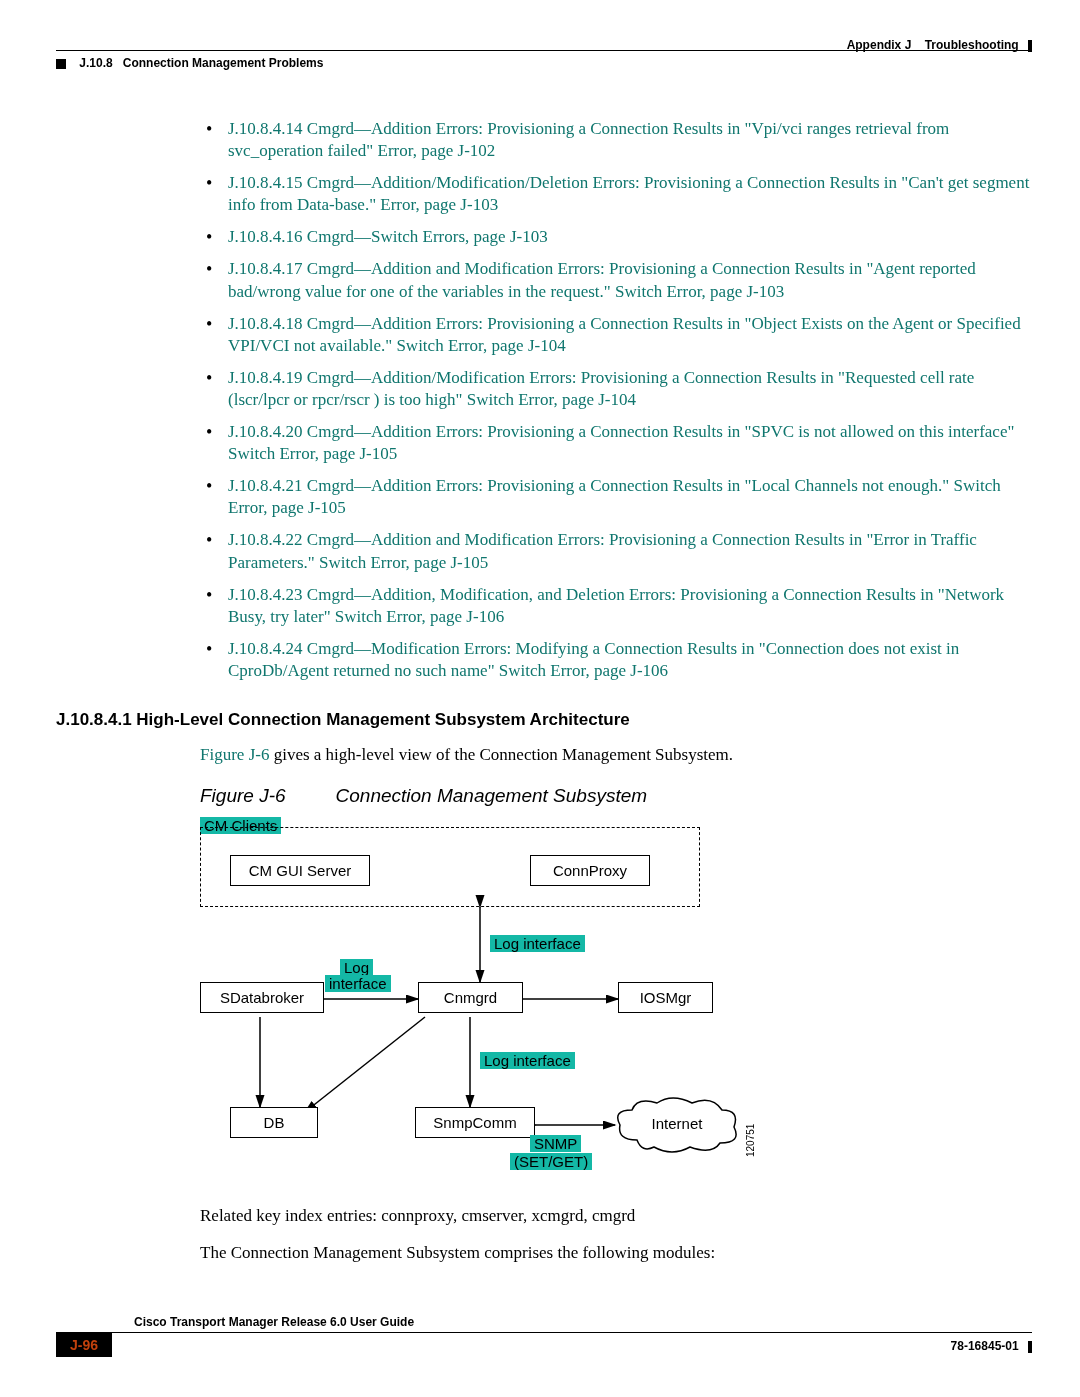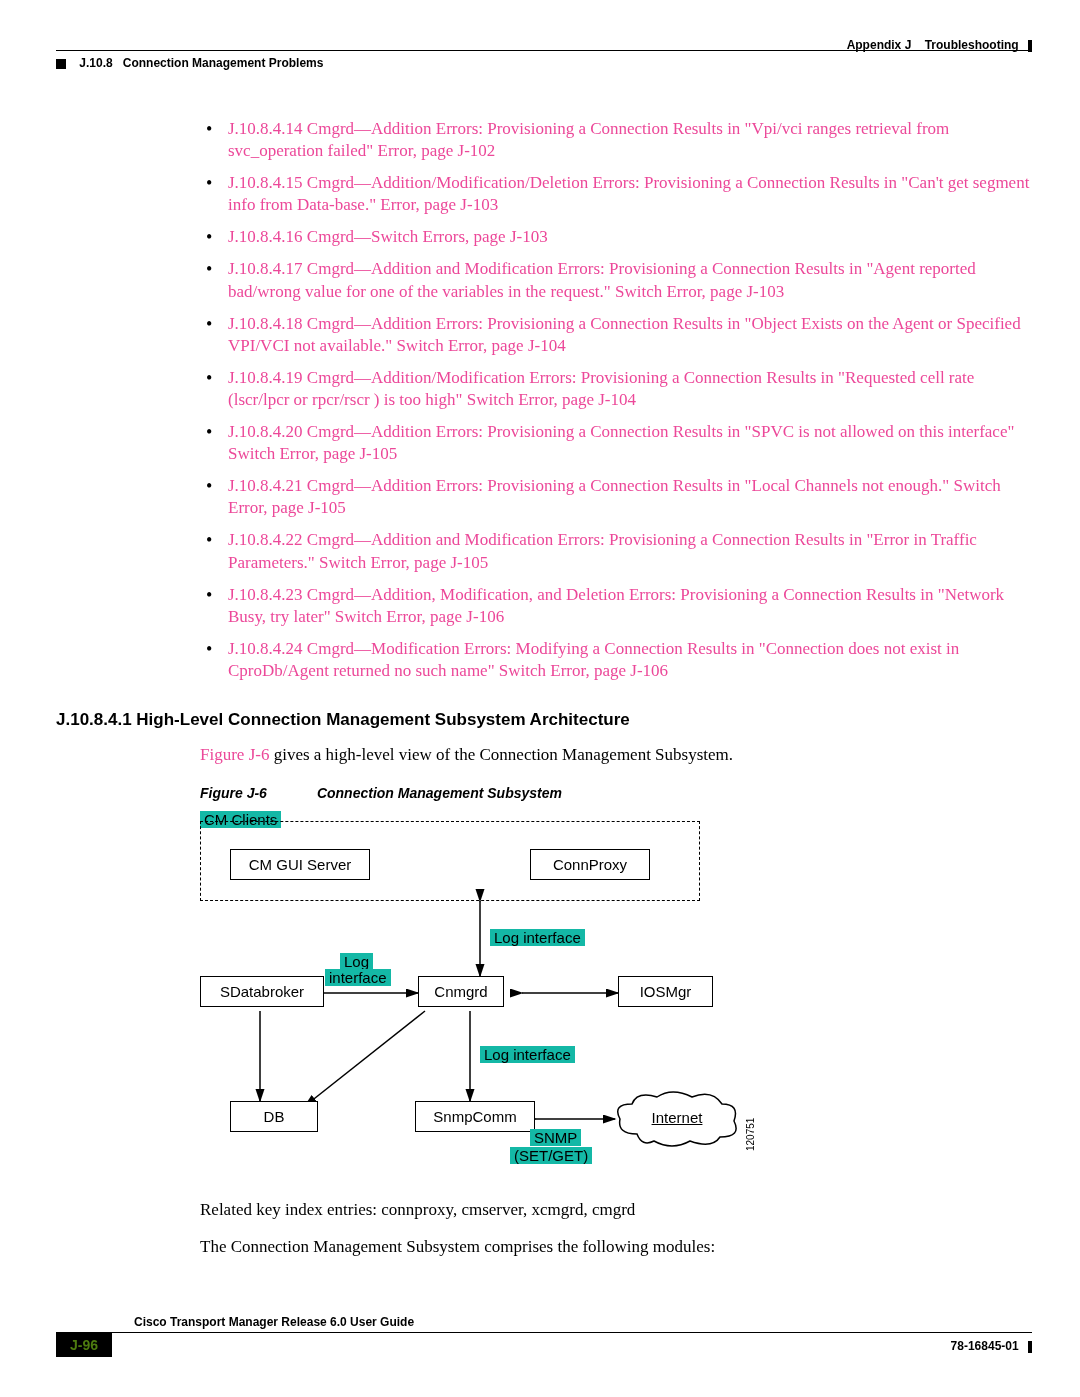--- a/index.html
+++ b/index.html
@@ -68,39 +68,39 @@
     line-height: 1.3;
   }
   ul.bullets li::before {
     content: "•";
     position: absolute;
     left: 6px;
     top: 0;
     color: #000;
     font-size: 18px;
   }
-  a.xref, span.xref { color: #ec4899; text-decoration: none; }
+  a.xref, span.xref { color: #0f766e; text-decoration: none; }
   .section-head {
     font-family: Arial, Helvetica, sans-serif;
     font-weight: bold;
     font-size: 17px;
     margin-left: -144px;
     margin-top: 28px;
     margin-bottom: 14px;
   }
   .body-para {
     font-size: 17px;
     line-height: 1.35;
     margin-bottom: 14px;
   }
   .fig-caption {
     font-family: Arial, Helvetica, sans-serif;
-    font-weight: bold;
+    font-weight: normal;
     font-style: italic;
-    font-size: 14px;
+    font-size: 19px;
     margin-top: 18px;
     margin-bottom: 10px;
   }
   .fig-caption .gap { display: inline-block; width: 50px; }
   .diagram {
     position: relative;
     width: 560px;
     height: 370px;
     font-family: Arial, Helvetica, sans-serif;
     font-size: 15px;
@@ -119,21 +119,21 @@
   }
   .dlabel { position: absolute; background:#14b8a6; padding: 0 4px; }
   svg.arrows { position:absolute; top:0; left:0; width:560px; height:370px; }
   .cloud {
     position: absolute;
     width: 130px;
     height: 60px;
     text-align: center;
   }
   .cloud svg { position:absolute; top:0; left:0; }
-  .cloud .ctxt { position:absolute; top:20px; left:0; right:0; text-align:center;text-decoration:underline; }
+  .cloud .ctxt { position:absolute; top:20px; left:0; right:0; text-align:center; }
   .vnum {
     position: absolute;
     font-size: 10px;
     transform: rotate(-90deg);
     transform-origin: left top;
   }
   .footer-rule {
     position: absolute;
     left: 56px;
     right: 48px;
@@ -146,21 +146,21 @@
     bottom: 68px;
     font-family: Arial, Helvetica, sans-serif;
     font-weight: bold;
     font-size: 12px;
   }
   .footer-pagebox {
     position: absolute;
     left: 56px;
     bottom: 40px;
     background: #000;
-    color: #4d7c0f;
+    color: #c2410c;
     font-family: Arial, Helvetica, sans-serif;
     font-weight: bold;
     font-size: 14px;
     padding: 4px 14px;
   }
   .footer-partnum {
     position: absolute;
     right: 48px;
     bottom: 44px;
     font-family: Arial, Helvetica, sans-serif;
@@ -245,21 +245,21 @@
 
     <div class="dbox" style="top:38px; left:30px; width:140px;">CM GUI Server</div>
     <div class="dbox" style="top:38px; left:330px; width:120px;">ConnProxy</div>
 
     <div class="dlabel" style="top:118px; left:290px;">Log interface</div>
 
     <div class="dlabel" style="top:142px; left:140px; text-align:center;">Log</div>
     <div class="dlabel" style="top:158px; left:125px;">interface</div>
 
     <div class="dbox" style="top:165px; left:0; width:124px;">SDatabroker</div>
-    <div class="dbox" style="top:165px; left:218px; width:86px;">Cnmgrd</div>
+    <div class="dbox" style="top:165px; left:218px; width:105px;">Cnmgrd</div>
     <div class="dbox" style="top:165px; left:418px; width:95px;">IOSMgr</div>
 
     <div class="dlabel" style="top:235px; left:280px;">Log interface</div>
 
     <div class="dbox" style="top:290px; left:30px; width:88px;">DB</div>
     <div class="dbox" style="top:290px; left:215px; width:120px;">SnmpComm</div>
 
     <div class="dlabel" style="top:318px; left:330px;">SNMP</div>
     <div class="dlabel" style="top:336px; left:310px;">(SET/GET)</div>
 

